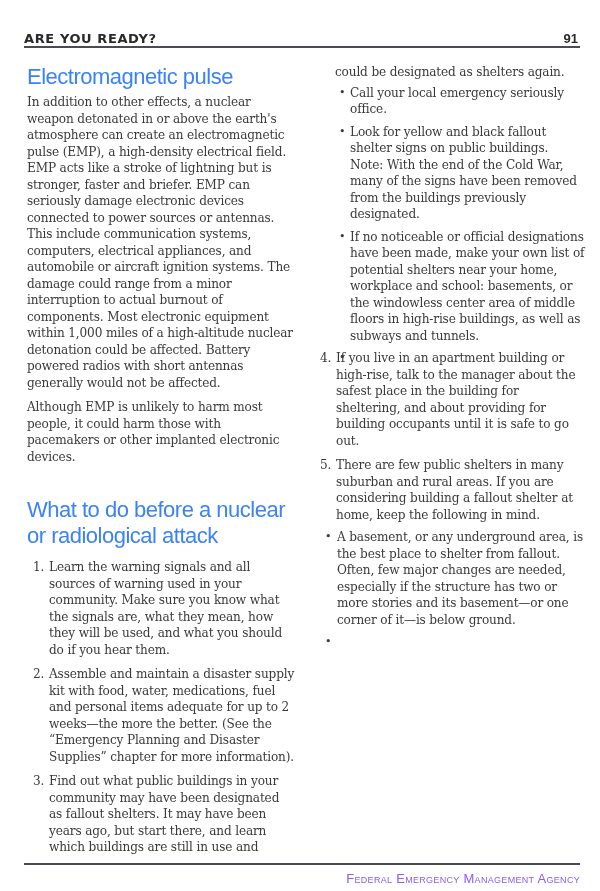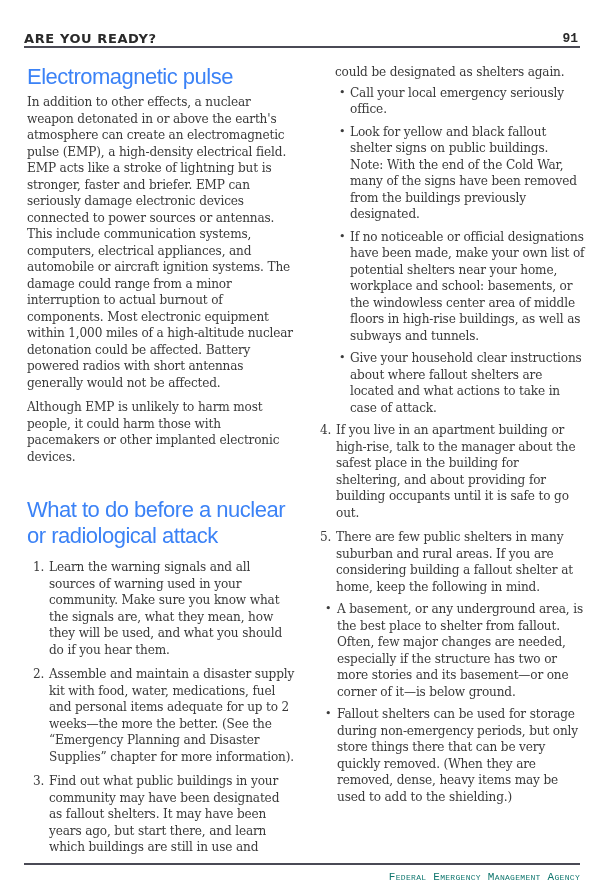--- a/index.html
+++ b/index.html
@@ -12,21 +12,21 @@
     position: absolute; left: 24px; top: 30px; width: 556px; height: 16px;
     border-bottom: 2px solid #4a4a55;
   }
   .header-title {
     position: absolute; left: 0; top: 1px;
     font-family: "DejaVu Sans", "Liberation Sans", sans-serif;
     font-weight: bold; font-size: 13px; letter-spacing: 0.6px; color: #2a2a2a; text-align: right;
   }
   .page-num {
     position: absolute; right: 2px; top: 1px;
-    font-family: Liberation Mono, monospace;
+    font-family: Liberation Sans, sans-serif;
     font-weight: bold; font-size: 13px; color: #2a2a2a;
   }
   .col { position: absolute; top: 64px; }
   .col-left { left: 27px; width: 268px; }
   .col-right { left: 335px; width: 250px; top: 64px; }
   h2 {
     margin: 0; font-family: "Liberation Sans", "DejaVu Sans", sans-serif;
     font-weight: normal; font-size: 22px; line-height: 26px; color: #3b82f6;
     letter-spacing: -0.5px;
   }
@@ -47,22 +47,22 @@
   ul li { position: relative; padding-left: 15px; margin-bottom: 6px; }
   ul li .bullet { position: absolute; left: 4px; top: 0; font-size: 11px; }
   .cont { margin: 0; }
   .sub-ul { margin-top: 6px; }
   .footer-rule {
     position: absolute; left: 24px; top: 863px; width: 556px; height: 0;
     border-top: 2px solid #4a4a55;
   }
   .footer-text {
     position: absolute; right: 20px; top: 871px;
-    font-family: Liberation Mono, monospace;
-    font-variant: small-caps; font-size: 11px; letter-spacing: 0.3px; color: #0f766e;
+    font-family: Liberation Sans, sans-serif;
+    font-variant: small-caps; font-size: 13px; letter-spacing: 0.3px; color: #8b5cf6;
   }
 </style>
 </head>
 <body>
 
 <div class="header">
   <span class="header-title">ARE YOU READY?</span>
   <span class="page-num">91</span>
 </div>
 
@@ -98,39 +98,37 @@
     <li>
       <span class="bullet">•</span>
       <span>Look for yellow and black fallout shelter signs on public buildings. Note: With the end of the Cold War, many of the signs have been removed from the buildings previously designated.</span>
     </li>
     <li>
       <span class="bullet">•</span>
       <span>If no noticeable or official designations have been made, make your own list of potential shelters near your home, workplace and school: basements, or the windowless center area of middle floors in high-rise buildings, as well as subways and tunnels.</span>
     </li>
     <li>
       <span class="bullet">•</span>
-      <span>Give your household clear instructions about where fallout shelters are located and what actions to take in case of attack.</span>
     </li>
   </ul>
   <ol>
     <li>
       <span class="num">4.</span>
       <span>If you live in an apartment building or high-rise, talk to the manager about the safest place in the building for sheltering, and about providing for building occupants until it is safe to go out.</span>
     </li>
     <li>
       <span class="num">5.</span>
       <span>There are few public shelters in many suburban and rural areas.  If you are considering building a fallout shelter at home, keep the following in mind.</span>
       <ul class="sub-ul">
         <li>
           <span class="bullet">•</span>
           <span>A basement, or any underground area, is the best place to shelter from fallout.  Often, few major changes are needed, especially if the structure has two or more stories and its basement—or one corner of it—is below ground.</span>
         </li>
         <li>
           <span class="bullet">•</span>
-          <span>Fallout shelters can be used for storage during non-emergency periods, but only store things there that can be very quickly removed.  (When they are removed, dense, heavy items may be used to add to the shielding.)</span>
         </li>
       </ul>
     </li>
   </ol>
 </div>
 
 <div class="footer-rule"></div>
 <div class="footer-text">Federal Emergency Management Agency</div>
 
 </body></html>

